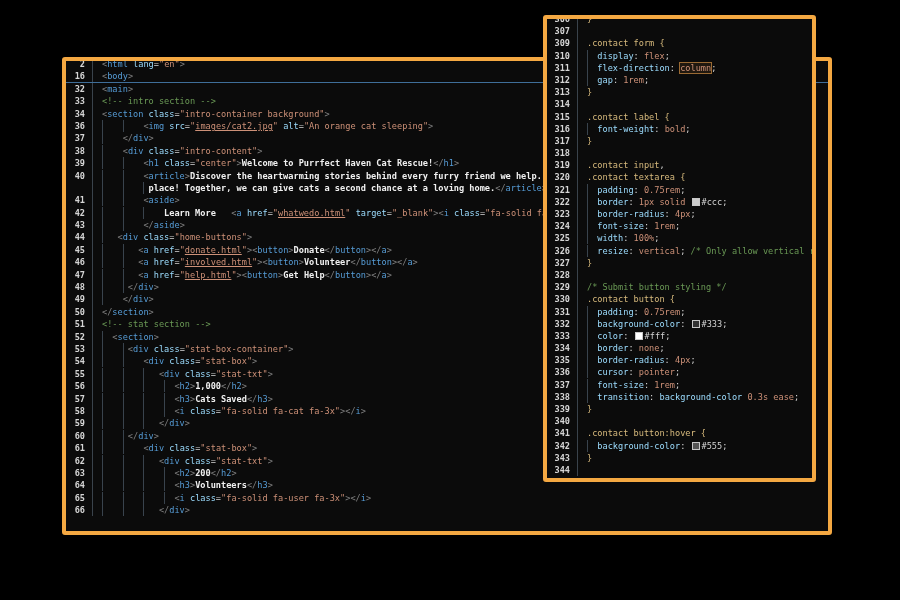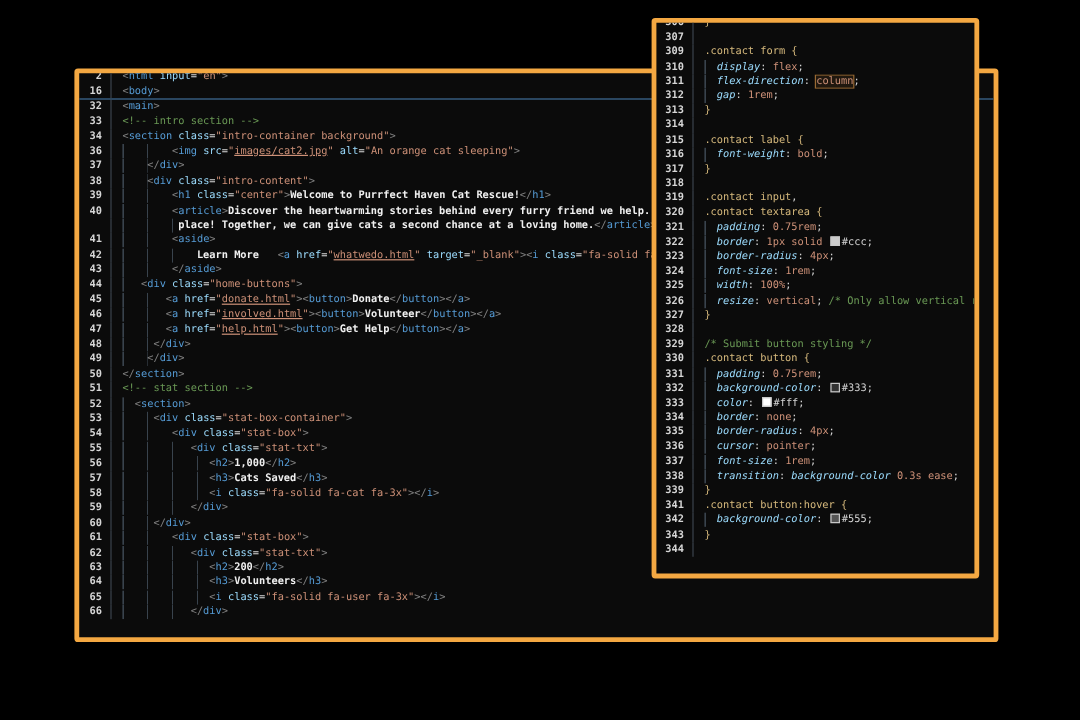--- a/index.html
+++ b/index.html
@@ -28,35 +28,35 @@
   
   .p  {color:#808080;}
   .tag{color:#569cd6;}
   .at {color:#9cdcfe;}
   .s  {color:#ce9178;}
   .lk {color:#ce9178;text-decoration:underline;}
   .tx {color:#f0f0f0;font-weight:bold;text-align:right;}
   .c  {color:#6a9955;}
   .sel{color:#d7ba7d;}
   .br {color:#d7ba7d;}
-  .pr {color:#9cdcfe;font-style:italic;}
+  .pr {color:#9cdcfe;}
   .v  {color:#ce9178;}
   .pl {color:#d4d4d4;}
   .hx {color:#d4d4d4;}
   .hl {color:#ce9178;outline:1px solid #9a6a33;background:rgba(130,85,35,.18);text-align:center;}
   .sw {display:inline-block;width:6px;height:6px;border:1px solid #c8c8c8;
        margin:0 2px 0 1px;vertical-align:-1px;}
 </style>
 </head>
 <body>
 
 <div class="stage">
   <div class="win" id="win-html">
     <div class="rows" id="rows-html">
-        <div class="row"><span class="ln">2</span><span class="code"><span class="p">&lt;</span><span class="tag">html</span><span class="pl"> </span><span class="at">input</span><span class="pl">=</span><span class="s">"en"</span><span class="p">&gt;</span></span></div>
+        <div class="row"><span class="ln">2</span><span class="code"><span class="p">&lt;</span><span class="tag">html</span><span class="pl"> </span><span class="at">lang</span><span class="pl">=</span><span class="s">"en"</span><span class="p">&gt;</span></span></div>
         <div class="row fold"><span class="ln">16</span><span class="code"><span class="p">&lt;</span><span class="tag">body</span><span class="p">&gt;</span></span></div>
         <div class="row"><span class="ln">32</span><span class="code"><span class="p">&lt;</span><span class="tag">main</span><span class="p">&gt;</span></span></div>
         <div class="row"><span class="ln">33</span><span class="code"><span class="c">&lt;!-- intro section --&gt;</span></span></div>
         <div class="row"><span class="ln">34</span><span class="code"><span class="p">&lt;</span><span class="tag">section</span><span class="pl"> </span><span class="at">class</span><span class="pl">=</span><span class="s">"intro-container background"</span><span class="p">&gt;</span></span></div>
         <div class="row"><span class="ln">36</span><span class="code"><span class="ig" style="width: 8ch;"></span><span class="p">&lt;</span><span class="tag">img</span><span class="pl"> </span><span class="at">src</span><span class="pl">=</span><span class="s">"</span><span class="lk">images/cat2.jpg</span><span class="s">"</span><span class="pl"> </span><span class="at">alt</span><span class="pl">=</span><span class="s">"An orange cat sleeping"</span><span class="p">&gt;</span></span></div>
         <div class="row"><span class="ln">37</span><span class="code"><span class="ig" style="width: 4ch;"></span><span class="p">&lt;/</span><span class="tag">div</span><span class="p">&gt;</span></span></div>
         <div class="row"><span class="ln">38</span><span class="code"><span class="ig" style="width: 4ch;"></span><span class="p">&lt;</span><span class="tag">div</span><span class="pl"> </span><span class="at">class</span><span class="pl">=</span><span class="s">"intro-content"</span><span class="p">&gt;</span></span></div>
         <div class="row"><span class="ln">39</span><span class="code"><span class="ig" style="width: 8ch;"></span><span class="p">&lt;</span><span class="tag">h1</span><span class="pl"> </span><span class="at">class</span><span class="pl">=</span><span class="s">"center"</span><span class="p">&gt;</span><span class="tx">Welcome to Purrfect Haven Cat Rescue!</span><span class="p">&lt;/</span><span class="tag">h1</span><span class="p">&gt;</span></span></div>
         <div class="row"><span class="ln">40</span><span class="code"><span class="ig" style="width: 8ch;"></span><span class="p">&lt;</span><span class="tag">article</span><span class="p">&gt;</span><span class="tx">Discover the heartwarming stories behind every furry friend we help. Wh</span></span></div>
         <div class="row"><span class="ln"></span><span class="code"><span class="ig" style="width: 9ch;"></span><span class="tx">place! Together, we can give cats a second chance at a loving home.</span><span class="p">&lt;/</span><span class="tag">article</span><span class="p">&gt;</span></span></div>
@@ -116,19 +116,20 @@
         <div class="row"><span class="ln">330</span><span class="code"><span class="sel">.contact button </span><span class="br">{</span></span></div>
         <div class="row"><span class="ln">331</span><span class="code"><span class="ig" style="width: 2ch;"></span><span class="pr">padding</span><span class="pl">: </span><span class="v">0.75rem</span><span class="pl">;</span></span></div>
         <div class="row"><span class="ln">332</span><span class="code"><span class="ig" style="width: 2ch;"></span><span class="pr">background-color</span><span class="pl">: </span><span class="sw" style="background: rgb(51, 51, 51);"></span><span class="hx">#333</span><span class="pl">;</span></span></div>
         <div class="row"><span class="ln">333</span><span class="code"><span class="ig" style="width: 2ch;"></span><span class="pr">color</span><span class="pl">: </span><span class="sw" style="background: rgb(255, 255, 255);"></span><span class="hx">#fff</span><span class="pl">;</span></span></div>
         <div class="row"><span class="ln">334</span><span class="code"><span class="ig" style="width: 2ch;"></span><span class="pr">border</span><span class="pl">: </span><span class="v">none</span><span class="pl">;</span></span></div>
         <div class="row"><span class="ln">335</span><span class="code"><span class="ig" style="width: 2ch;"></span><span class="pr">border-radius</span><span class="pl">: </span><span class="v">4px</span><span class="pl">;</span></span></div>
         <div class="row"><span class="ln">336</span><span class="code"><span class="ig" style="width: 2ch;"></span><span class="pr">cursor</span><span class="pl">: </span><span class="v">pointer</span><span class="pl">;</span></span></div>
         <div class="row"><span class="ln">337</span><span class="code"><span class="ig" style="width: 2ch;"></span><span class="pr">font-size</span><span class="pl">: </span><span class="v">1rem</span><span class="pl">;</span></span></div>
         <div class="row"><span class="ln">338</span><span class="code"><span class="ig" style="width: 2ch;"></span><span class="pr">transition</span><span class="pl">: </span><span class="pr">background-color</span><span class="v"> 0.3s ease</span><span class="pl">;</span></span></div>
         <div class="row"><span class="ln">339</span><span class="code"><span class="br">}</span></span></div>
+        <div class="row"><span class="ln">340</span><span class="code"></span></div>
         <div class="row"><span class="ln">341</span><span class="code"><span class="sel">.contact button:hover </span><span class="br">{</span></span></div>
         <div class="row"><span class="ln">342</span><span class="code"><span class="ig" style="width: 2ch;"></span><span class="pr">background-color</span><span class="pl">: </span><span class="sw" style="background: rgb(85, 85, 85);"></span><span class="hx">#555</span><span class="pl">;</span></span></div>
         <div class="row"><span class="ln">343</span><span class="code"><span class="br">}</span></span></div>
         <div class="row"><span class="ln">344</span><span class="code"></span></div>
       </div>
   </div>
 </div>
 
 </body></html>

